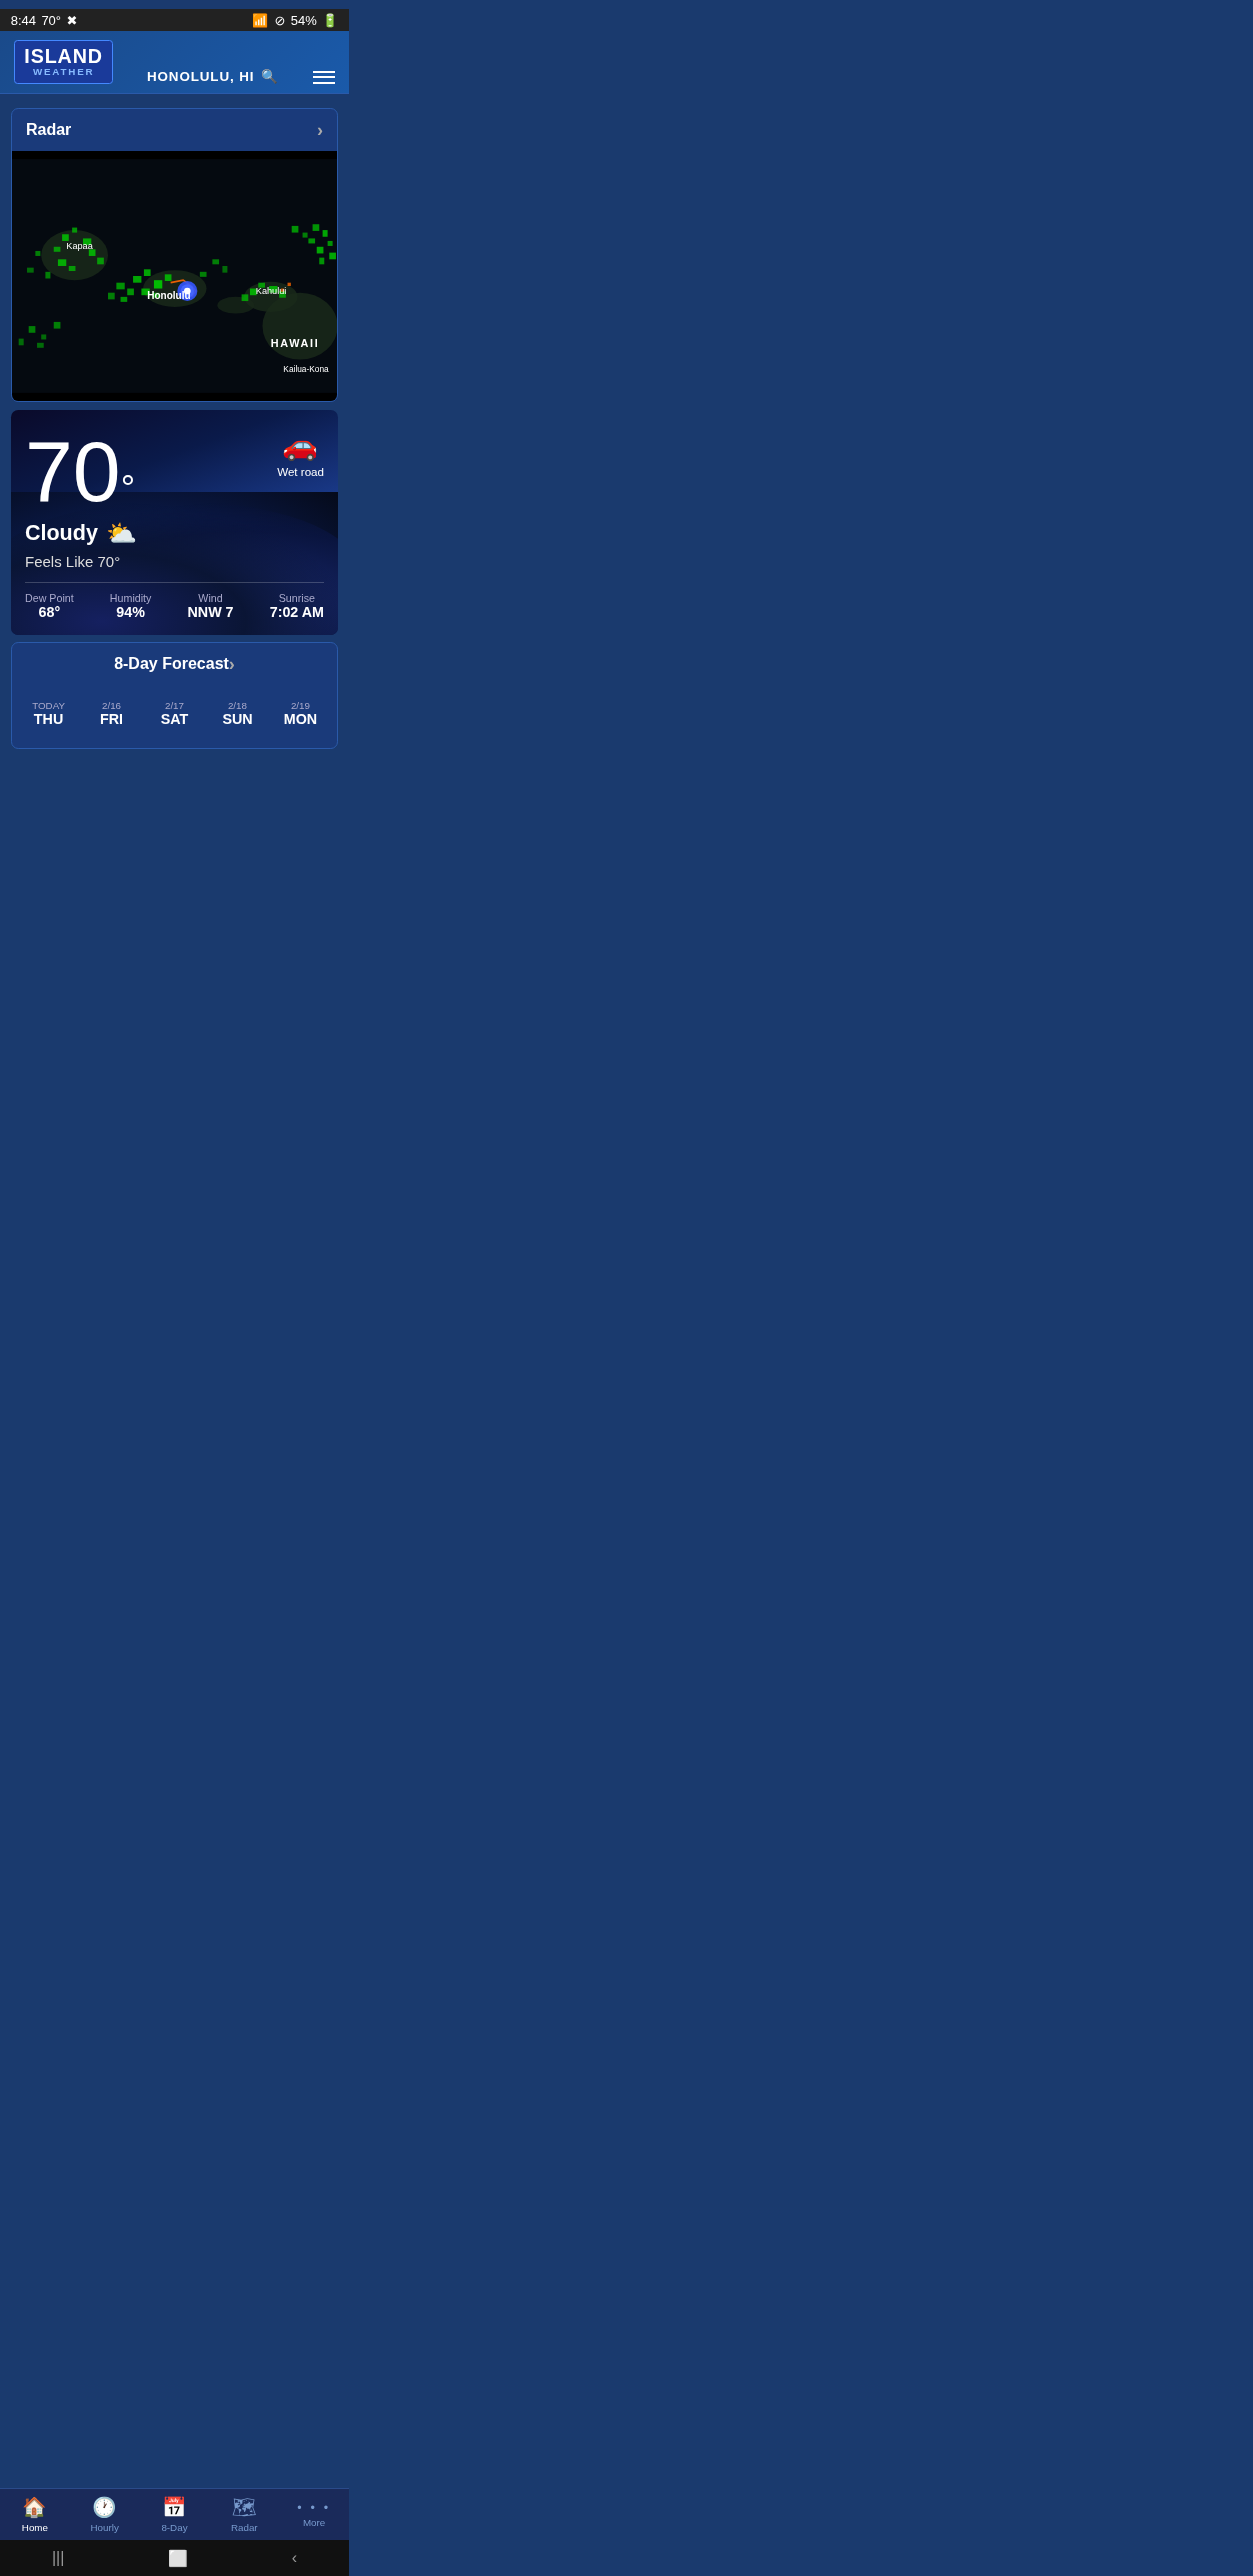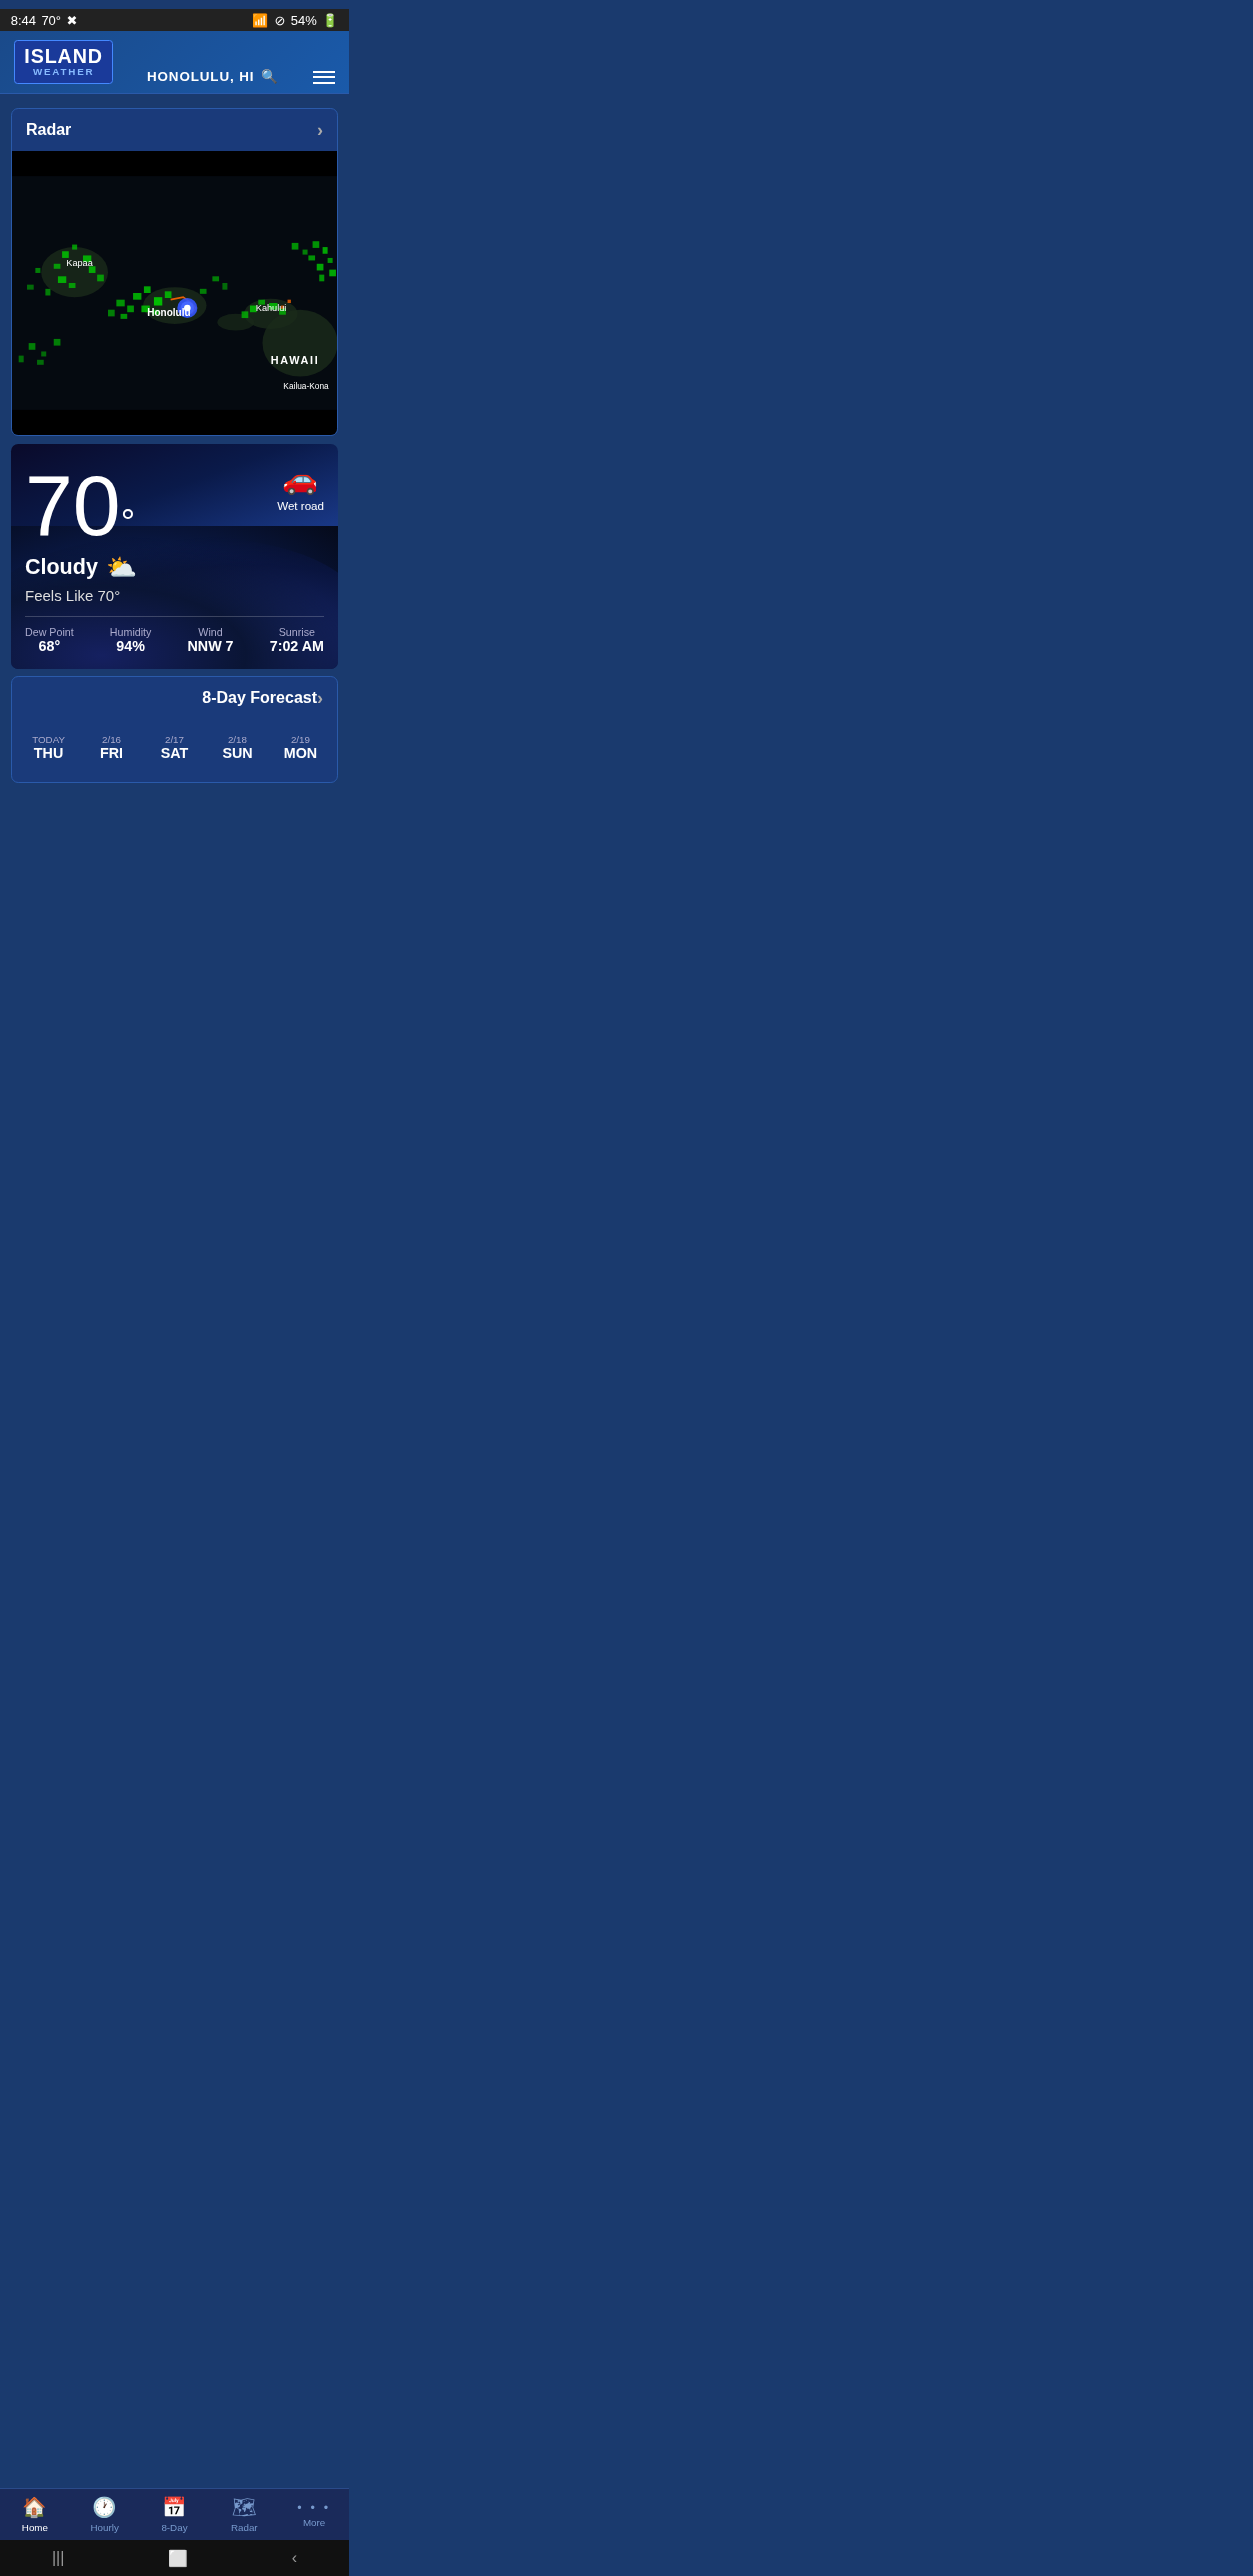--- a/index.html
+++ b/index.html
@@ -75,21 +75,21 @@
       padding: 10.7px 14.3px;
       font-size: 16px;
       font-weight: 700;
     }
     .chevron-right { font-size: 18px; color: #aaa; }
 
     
     .radar-map {
       position: relative;
       width: 100%;
-      height: 284px;
+      height: 250px;
       background: #000;
       overflow: hidden;
     }
     .map-svg { width: 100%; height: 100%; }
 
     
     .weather-card {
       margin: 7.2px 10.7px;
       border-radius: 7.2px;
       overflow: hidden;
@@ -151,21 +151,21 @@
     
     .forecast-section {
       margin: 7.2px 10.7px;
       background: #1a3a7a;
       border-radius: 7.2px;
       overflow: hidden;
       border: 0.9px solid #2a5aaa;
     }
     .forecast-header {
       display: flex;
-      justify-content: flex-end;
+      justify-content: center;
       align-items: center;
       padding: 10.7px 14.3px;
       font-size: 16px;
       font-weight: 700;
     }
     .forecast-days {
       display: flex;
       padding: 7.2px 7.2px 14.3px;
       gap: 3.6px;
       overflow-x: hidden;

